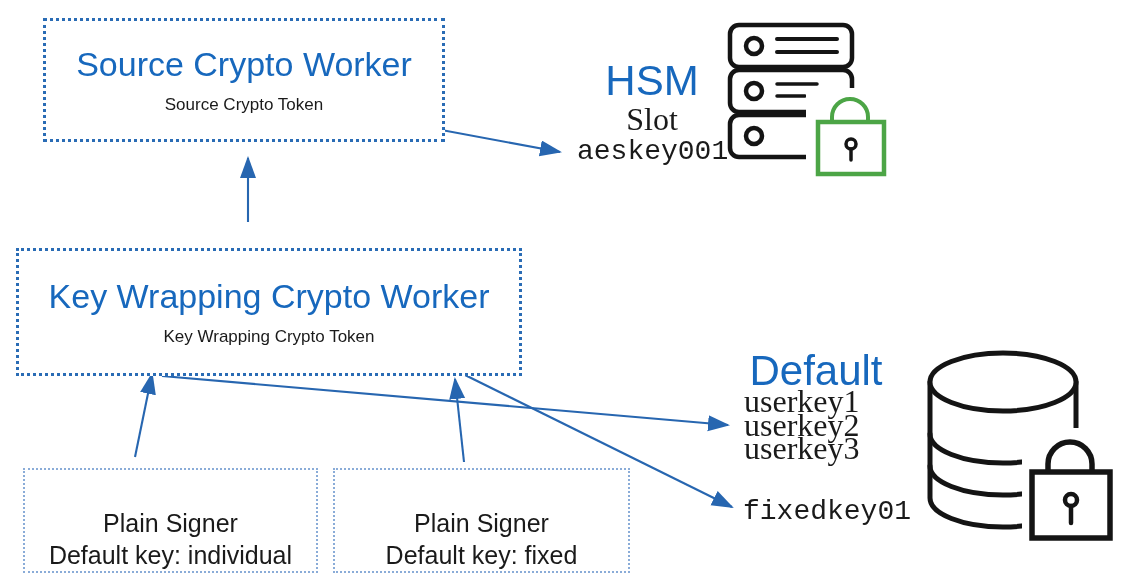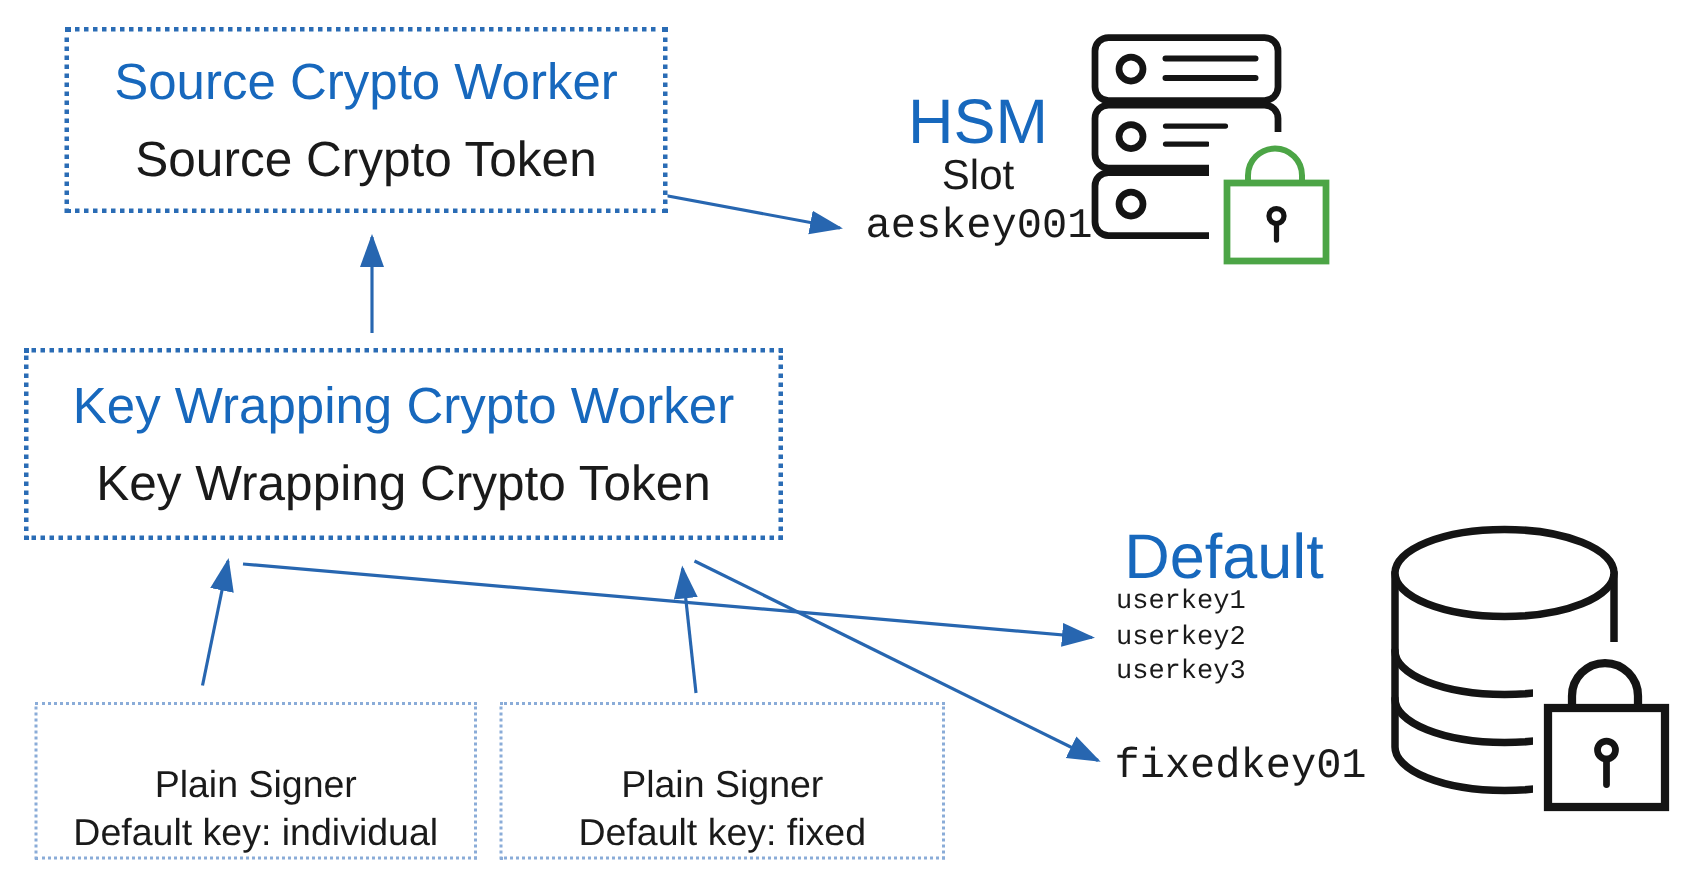--- a/index.html
+++ b/index.html
@@ -45,21 +45,21 @@
   .dbox.light  { border: 2px dotted var(--border-light); justify-content: flex-end; }
 
   .box-title {
     color: var(--blue-text);
     font-size: 34px;
     line-height: 1.2;
     white-space: nowrap;
   }
   .box-sub {
     color: var(--text-black);
-    font-size: 33px;
+    font-size: 17px;
     line-height: 1.2;
     margin-top: 10px;
     white-space: nowrap;
   }
   .ps-line1, .ps-line2 {
     color: var(--text-black);
     font-size: 25px;
     line-height: 1.28;
     white-space: nowrap;
   }
@@ -68,39 +68,40 @@
     position: absolute;
     color: var(--blue-text);
     font-size: 42px;
     line-height: 1.2;
     text-align: center;
     white-space: nowrap;
   }
   .label-black {
     position: absolute;
     color: var(--text-black);
-    font-size: 28px;
+    font-size: 32px;
     line-height: 1.2;
     text-align: center;
     white-space: nowrap;
+    font-family: Liberation Serif, serif;
   }
   .mono {
     position: absolute;
     font-family: "Liberation Mono", "DejaVu Sans Mono", monospace;
     color: var(--text-black);
     font-size: 28px;
     line-height: 1.15;
     white-space: nowrap;
     text-align: right;
   }
   .mono-list {
     position: absolute;
-    font-family: Liberation Mono, monospace;
+    font-family: Liberation Serif, serif;
     color: var(--text-black);
-    font-size: 18px;
+    font-size: 32px;
     line-height: 23.5px;
     white-space: nowrap;
   }
   svg .stroke-black { stroke: var(--icon-black); }
   svg .stroke-green { stroke: var(--lock-green); }
 </style>
 </head>
 <body>
 
 <div class="stage">
@@ -117,21 +118,21 @@
     <line class="arrow" x1="464" y1="462" x2="455" y2="379" marker-end="url(#ah)"></line>
     <line class="arrow" x1="162" y1="376" x2="728" y2="425" marker-end="url(#ah)"></line>
     <line class="arrow" x1="463" y1="374" x2="732" y2="507" marker-end="url(#ah)"></line>
   </svg>
 
   <div class="dbox strong" style="left:43px; top:18px; width:402px; height:124px;">
     <div class="box-title">Source Crypto Worker</div>
     <div class="box-sub">Source Crypto Token</div>
   </div>
 
-  <div class="dbox strong" style="left:16px; top:232px; width:506px; height:128px;">
+  <div class="dbox strong" style="left:16px; top:248px; width:506px; height:128px;">
     <div class="box-title">Key Wrapping Crypto Worker</div>
     <div class="box-sub">Key Wrapping Crypto Token</div>
   </div>
 
   <div class="dbox light" style="left:23px; top:468px; width:295px; height:105px;">
     <div class="ps-line1">Plain Signer</div>
     <div class="ps-line2">Default key: individual</div>
   </div>
 
   <div class="dbox light" style="left:333px; top:468px; width:297px; height:105px;">

